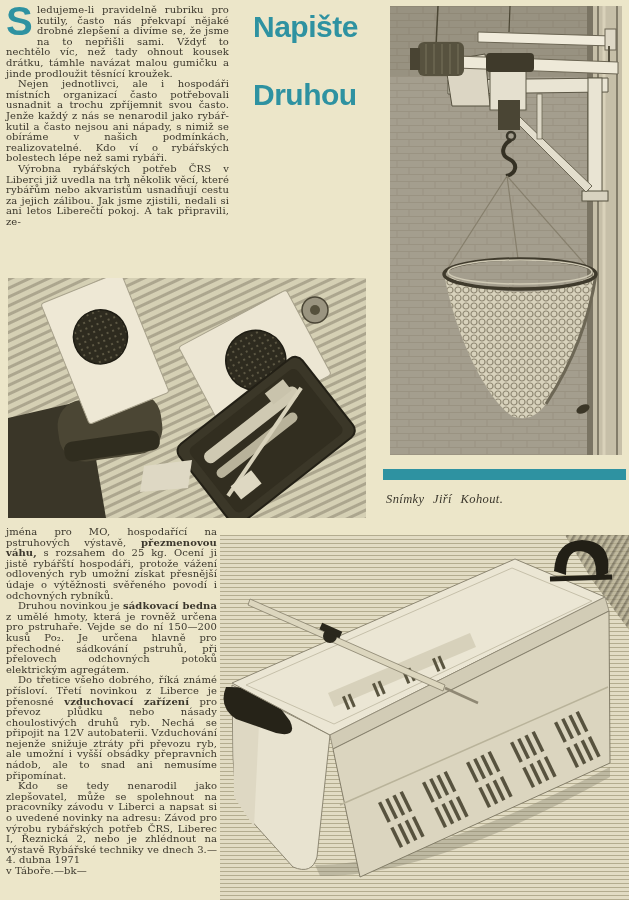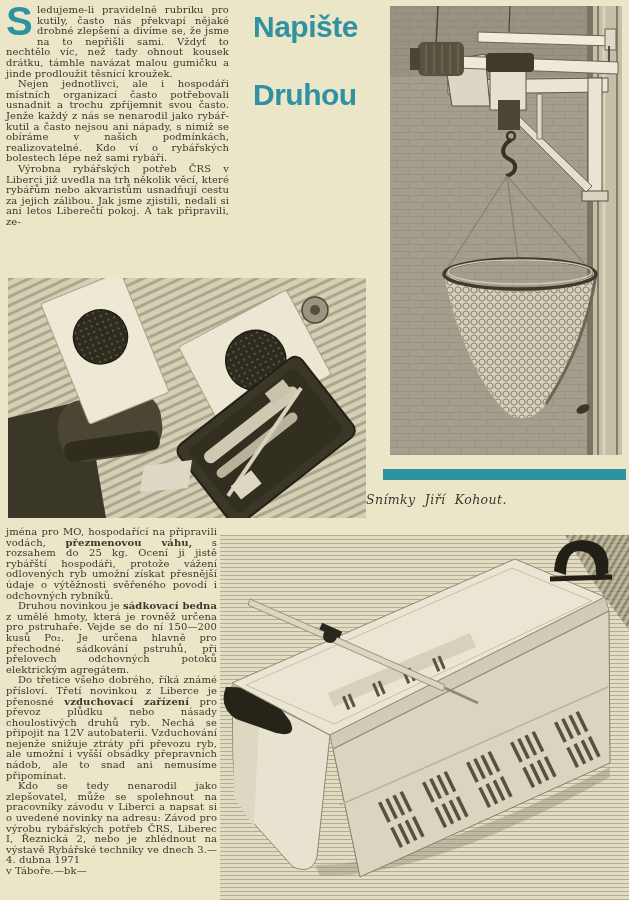--- a/index.html
+++ b/index.html
@@ -33,22 +33,22 @@
   }
   
   .photo{position:absolute; overflow:hidden;}
   .photo svg{display:block;}
   .photo-scale{left:390px; top:6px; width:232px; height:449px;}
   .photo-aerator{left:8px; top:278px; width:358px; height:240px;}
   .photo-crate{left:220px; top:535px; width:409px; height:365px;}
   
   .accent-bar{position:absolute; left:383px; top:469px; width:243px; height:11px; background:var(--accent);}
   .caption{
-    position:absolute; left:366px; top:492px; width:240px;
-    font-style:italic; font-size:12.5px; letter-spacing:.4px; word-spacing:5px;
+    position:absolute; left:386px; top:492px; width:240px;
+    font-style:italic; font-size:12.5px; letter-spacing:.4px; word-spacing:5px;font-family:Liberation Serif, serif;
   }
 </style>
 </head>
 <body>
 
 <div class="page">
 
   <div class="col col-top">
     <p class="para"><span class="dropcap">S</span><span><span>ledujeme-li pravidelně rubriku pro kutily, často nás překvapí nějaké drobné zlepšení a divíme se, že jsme na to nepřišli sami. Vždyť to nechtělo víc, než tady ohnout kousek drátku, támhle navázat malou gumičku a jinde prodloužit těsnící kroužek.</span></span></p>
     <p class="para indent"><span><span>Nejen jednotlivci, ale i hospodáři místních organizací často potřebovali usnadnit a trochu zpříjemnit svou často. Jenže každý z nás se nenarodil jako rybář-kutil a často nejsou ani nápady, s nimiž se obíráme v našich podmínkách, realizovatelné. Kdo ví o rybářských bolestech lépe než sami rybáři.</span></span></p>
@@ -176,21 +176,21 @@
         <path d="M196,182 L320,142" stroke="#d8d2bb" stroke-width="4"></path>
         <rect x="204" y="176" width="26" height="17" fill="#ded8c2"></rect>
         <rect x="288" y="124" width="23" height="14" fill="#c9c3ac"></rect>
       </g>
 
       <polygon points="136,188 184,182 180,210 132,214" fill="#ded8c4"></polygon>
     </svg>
   </div>
 
   <div class="col col-bottom">
-    <p class="para"><span><span>jména pro MO, hospodařící na připravili vodách, </span><span class="b">přezmenovou váhu,</span><span> s rozsahem do 25 kg. Ocení ji jistě rybářští hospodáři, protože vážení odlovených ryb umožní získat přesnější údaje o výtěžnosti svěřeného povodí i odchovných rybníků.</span></span></p>
+    <p class="para"><span><span>jména pro MO, hospodařící na pstruhových výstavě, </span><span class="b">přezmenovou váhu,</span><span> s rozsahem do 25 kg. Ocení ji jistě rybářští hospodáři, protože vážení odlovených ryb umožní získat přesnější údaje o výtěžnosti svěřeného povodí i odchovných rybníků.</span></span></p>
     <p class="para indent"><span><span>Druhou novinkou je </span><span class="b">sádkovací bedna</span><span> z umělé hmoty, která je rovněž určena pro pstruhaře. Vejde se do ní 150—200 kusů Po₂. Je určena hlavně pro přechodné sádkování pstruhů, při přelovech odchovných potoků elektrickým agregátem.</span></span></p>
     <p class="para indent"><span><span>Do třetice všeho dobrého, říká známé přísloví. Třetí novinkou z Liberce je přenosné </span><span class="b">vzduchovací zařízení</span><span> pro převoz plůdku nebo násady choulostivých druhů ryb. Nechá se připojit na 12V autobaterii. Vzduchování nejenže snižuje ztráty při převozu ryb, ale umožní i vyšší obsádky přepravních nádob, ale to snad ani nemusíme připomínat.</span></span></p>
     <p class="para indent"><span><span>Kdo se tedy nenarodil jako zlepšovatel, může se spolehnout na pracovníky závodu v Liberci a napsat si o uvedené novinky na adresu: Závod pro výrobu rybářských potřeb ČRS, Liberec I, Řeznická 2, nebo je zhlédnout na výstavě Rybářské techniky ve dnech 3.—4. dubna 1971</span></span></p>
     <div class="final-line">
       <span>v Táboře.</span>
       <span>—bk—</span>
     </div>
   </div>
 
   <div class="photo photo-crate">

